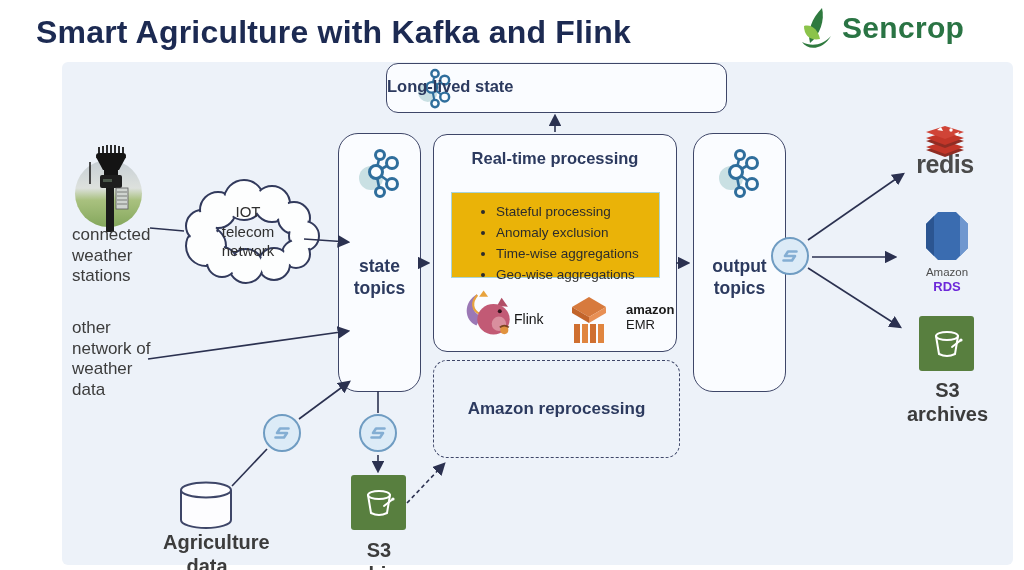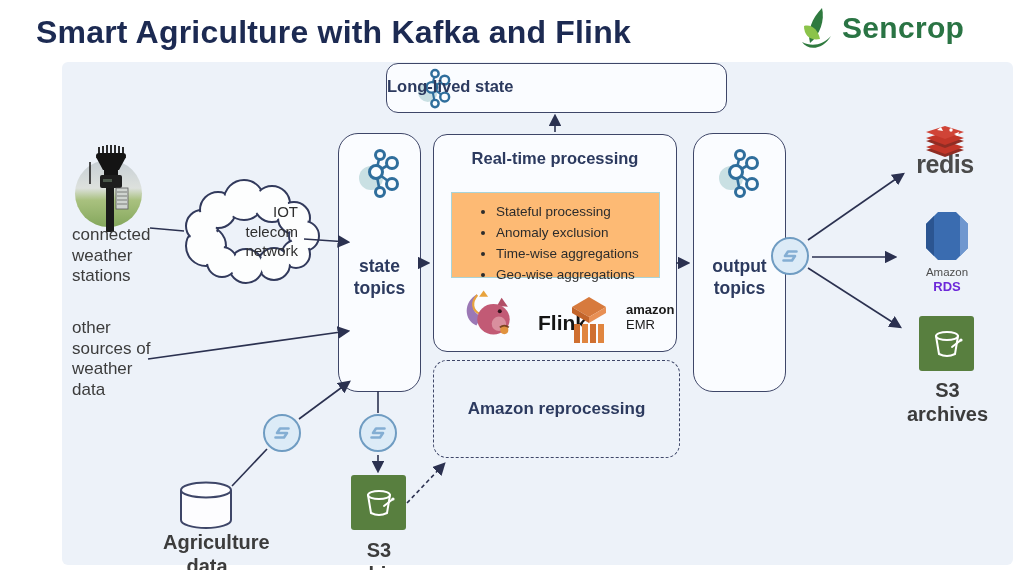--- a/index.html
+++ b/index.html
@@ -23,36 +23,36 @@
             border:1.8px dashed #3e4668;background:transparent;z-index:1;}
 
   .navy{color:#2c3a5f;font-weight:700;}
   .topics-lbl{position:absolute;left:0;right:0;top:122px;text-align:center;
               font-size:17.5px;line-height:1.25;white-space:pre-line;}
   .kafka-top{position:absolute;left:50%;transform:translateX(-50%);top:14px;}
   .ll-lbl{position:absolute;left:0;right:0;top:13px;font-size:16.5px;}
   .ll-icon{position:absolute;left:30px;top:4px;}
   .rt-title{position:absolute;left:0;right:0;top:14px;text-align:center;font-size:16.5px;}
   .rt-inner{position:absolute;left:17px;top:57px;width:209px;height:86px;
-            border:1px solid #a9d4d8;background:#fdba74;box-sizing:border-box;}
+            border:1px solid #a9d4d8;background:#eab308;box-sizing:border-box;}
   .rt-inner ul{margin:9px 0 0 0;padding-left:44px;font-size:13.5px;color:#2c2c2c;line-height:1.55;}
   .hist-lbl{position:absolute;left:0;right:0;top:38px;text-align:center;font-size:17px;}
 
   .connector{width:38px;height:38px;border-radius:50%;background:#dcebf7;border:2px solid #6f9cc2;
              box-sizing:border-box;z-index:4;display:flex;align-items:center;justify-content:center;}
   .green-box{width:55px;height:55px;background:#587f3f;border-radius:3px;z-index:2;
              display:flex;align-items:center;justify-content:center;}
 
   .station-circle{left:75px;top:160px;width:67px;height:67px;border-radius:50%;z-index:1;
       background:linear-gradient(180deg,#c6ced4 0%,#dde1dd 42%,#a9c17f 60%,#84a75c 100%);}
   .cloud-wrap{left:172px;top:172px;width:152px;height:118px;z-index:2;}
-  .cloud-text{position:absolute;left:26px;top:30px;width:100px;text-align:right;
+  .cloud-text{position:absolute;left:26px;top:30px;width:100px;text-align:center;
               font-size:15px;font-weight:500;color:#2f2f2f;line-height:1.3;white-space:pre-line;}
 
-  .flink-lbl{font-size:21px;font-weight:700;color:#141414;margin-left:24px;}
+  .flink-lbl{font-size:14px;font-weight:400;color:#141414;}
   .emr-txt{font-size:13px;color:#1a1a1a;line-height:1.15;}
   .emr-line1{font-weight:700;}
   .redis-lbl{font-size:25px;font-weight:700;color:#4a4a4a;letter-spacing:-.5px;text-align:center;}
   .rds-line1{font-size:11.5px;color:#4e4e4e;text-align:center;}
   .rds-line2{font-size:13px;font-weight:700;color:#6d28d9;text-align:center;}
 
   svg.arrows{position:absolute;left:0;top:0;width:1024px;height:570px;z-index:3;pointer-events:none;}
   .z2{z-index:2;}
 </style>
 </head>
@@ -161,21 +161,21 @@
           <circle cx="74" cy="94" r="15"></circle>
         <circle cx="50" cy="90" r="13"></circle>
       </g>
     </svg>
     <div class="cloud-text">IOT
 telecom
 network</div>
   </div>
 
   <div class="abs lbl" style="left:72px;top:318px;width:110px">other
-sources of
+network of
 weather
 data</div>
 
   <div class="abs box box-input">
     <svg class="kafka-top" width="44" height="52" viewBox="0 0 44 52">
         <use href="#kafka-ic"></use>
       </svg>
     <div class="topics-lbl navy">state
 topics</div>
   </div>

